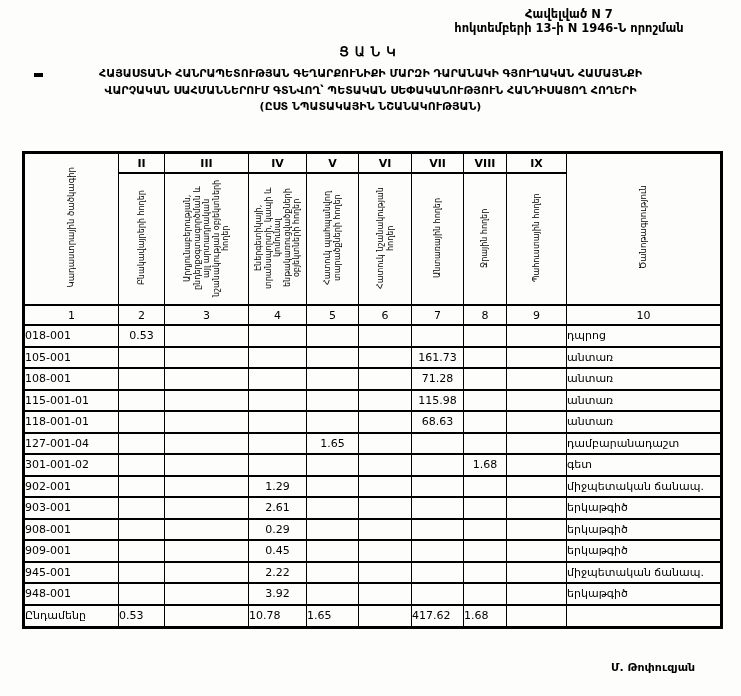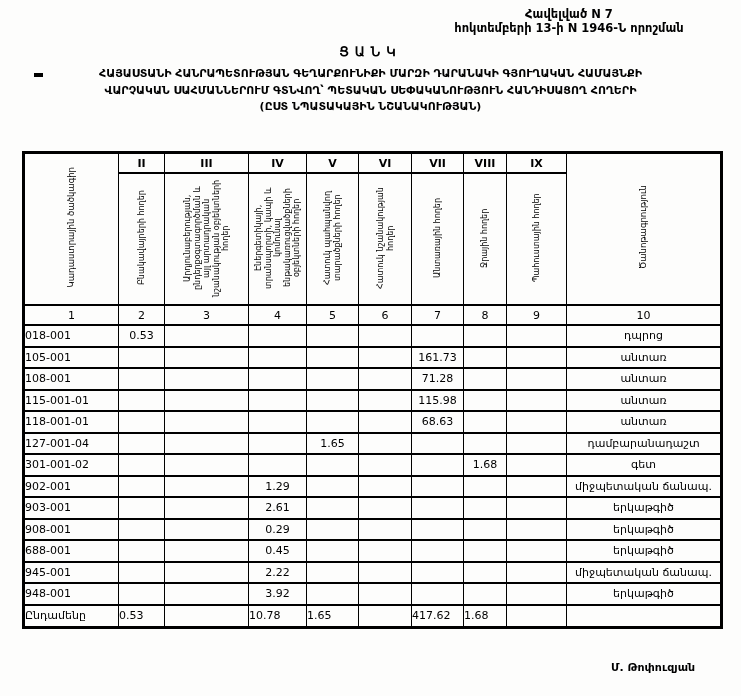--- a/index.html
+++ b/index.html
@@ -35,21 +35,21 @@
   td.vcell { vertical-align:middle; text-align:center; }
   .vtext {
     display:inline-block; writing-mode:vertical-rl; transform:rotate(180deg);
     font-size:8px; line-height:9.5px; height:118px; text-align:center;
   }
   .vtext.nowrap { white-space:nowrap; height:auto; font-size:8.5px; }
   tr.numrow td { height:18px; text-align:center; font-size:11px; }
   tbody td { height:19.5px; }
   td.code { text-align:left; padding-left:4px;margin-top:36px; }
   td.val  { text-align:center; }
-  td.note { text-align:center; padding-left:5px; }
+  td.note { text-align:left; padding-left:5px; }
   tr.total-row td { text-align:left; height:20px; }
   .footer {
     position:absolute; top:632px; left:55px;
     font-weight:bold; font-size:11px; line-height:14.5px;
   }
   .signer {
     position:absolute; top:661px; left:563px;
     font-weight:bold; font-size:11px;margin-left:48px;
   }
 </style>
@@ -241,21 +241,21 @@
           <td class="val"></td>
           <td class="val">0.29</td>
           <td class="val"></td>
           <td class="val"></td>
           <td class="val"></td>
           <td class="val"></td>
           <td class="val"></td>
           <td class="note">երկաթգիծ</td>
         </tr>
         <tr>
-          <td class="code">688-001</td>
+          <td class="code">909-001</td>
           <td class="val"></td>
           <td class="val"></td>
           <td class="val">0.45</td>
           <td class="val"></td>
           <td class="val"></td>
           <td class="val"></td>
           <td class="val"></td>
           <td class="val"></td>
           <td class="note">երկաթգիծ</td>
         </tr>

